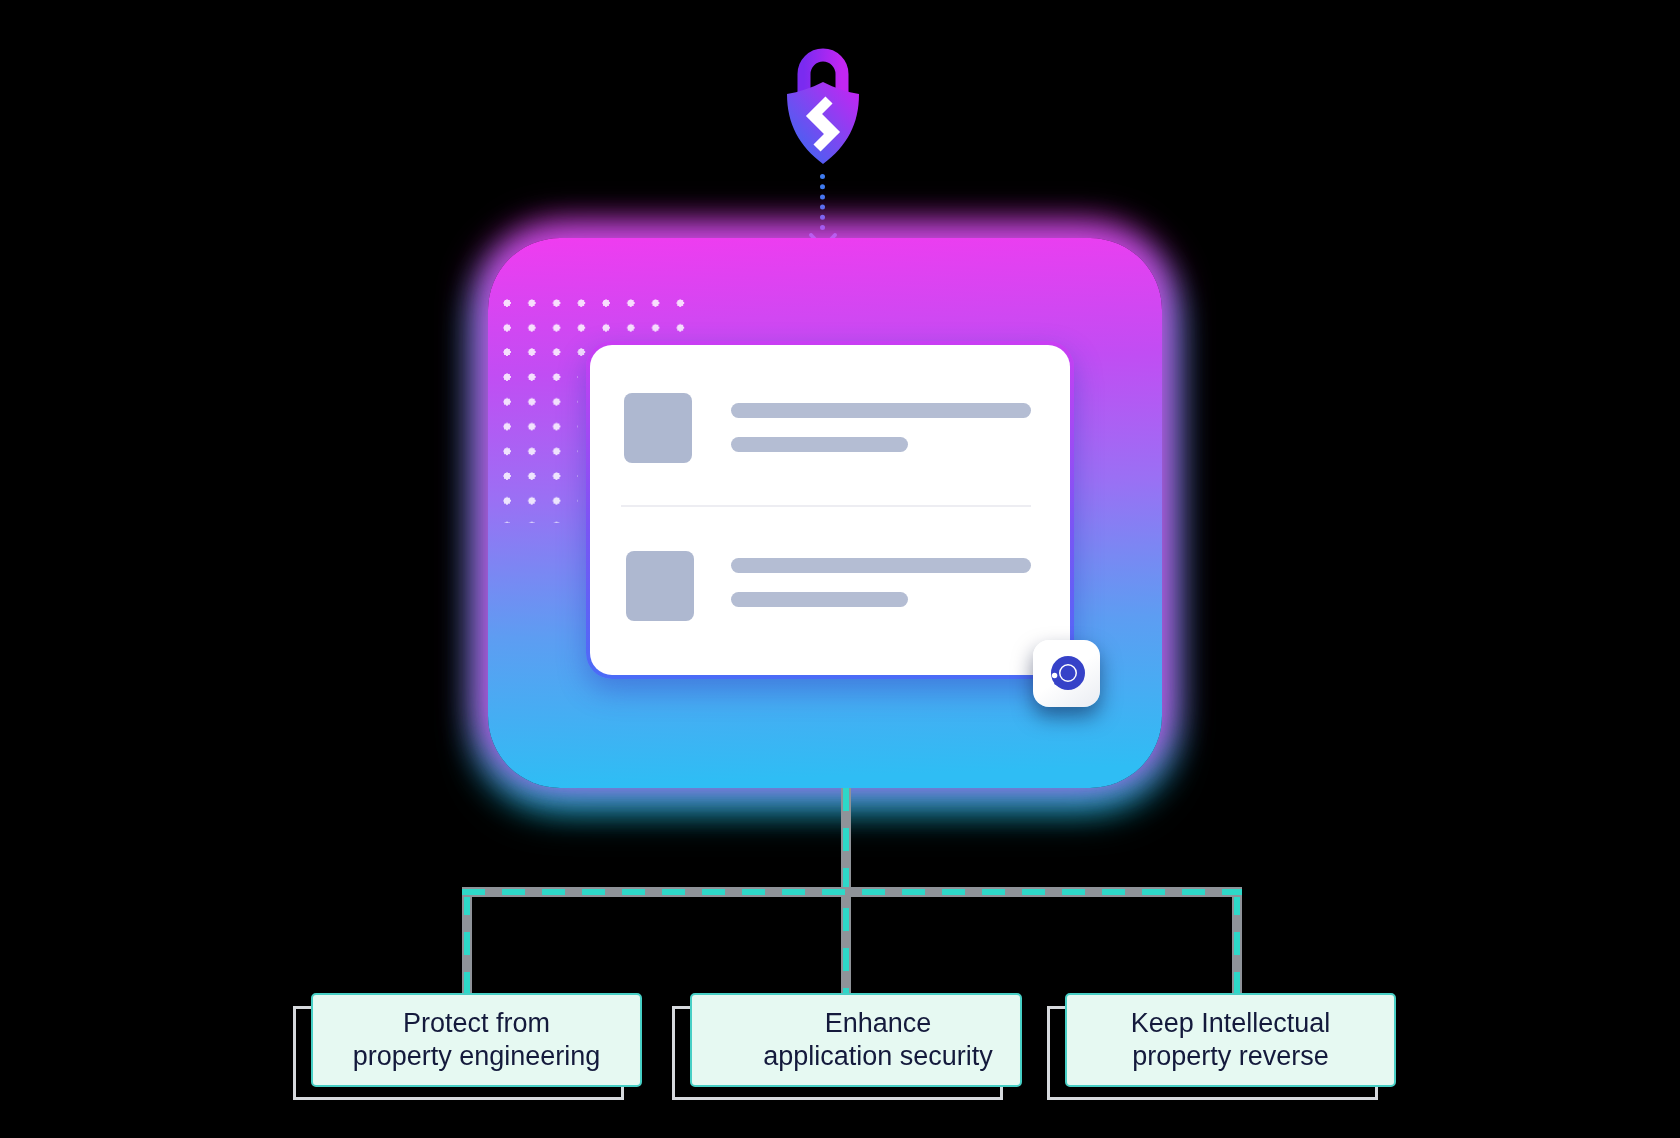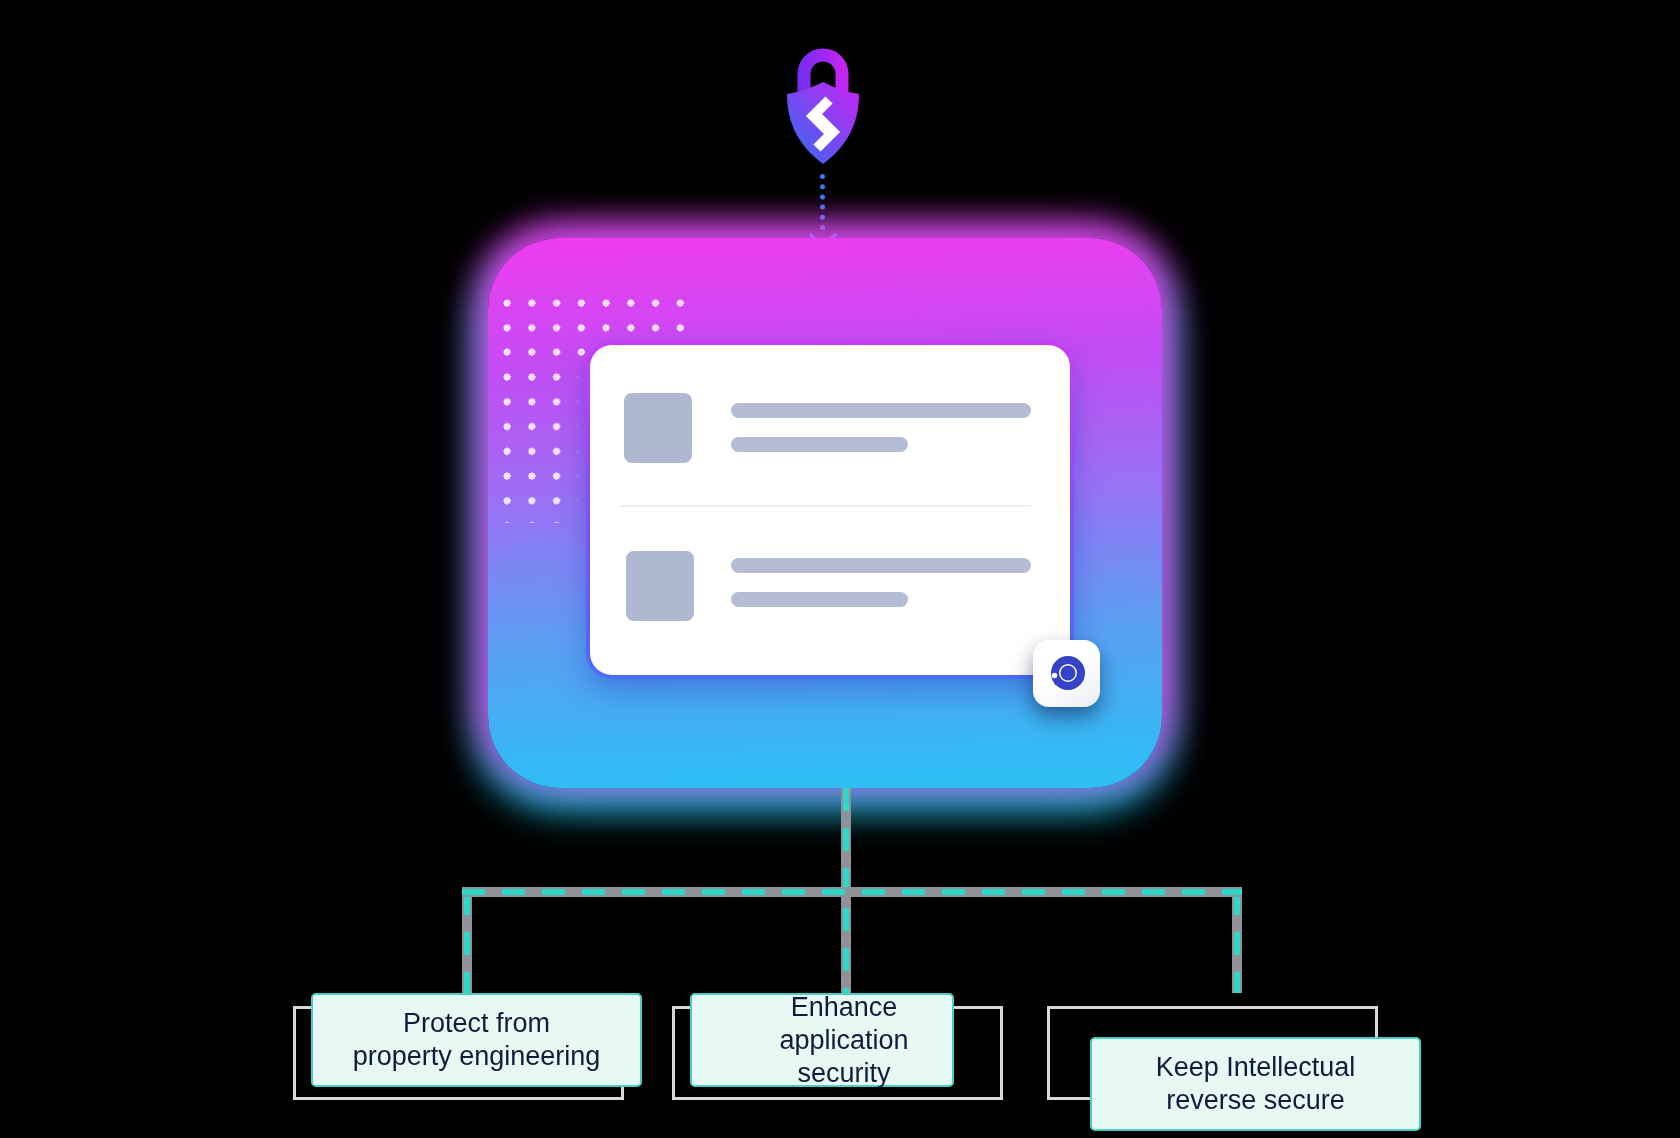--- a/index.html
+++ b/index.html
@@ -72,22 +72,22 @@
   .bb1{left:293px;top:1006px;}
   .bb2{left:672px;top:1006px;}
   .bb3{left:1047px;top:1006px;}
   .benefit{
     position:absolute;width:331px;height:94px;box-sizing:border-box;border-radius:5px;
     background:#e6f9f2;border:2px solid #47cfc5;
     display:flex;flex-direction:column;align-items:center;justify-content:center;
     text-align:center;color:#141a3c;font-size:27px;line-height:33px;font-weight:500;
   }
   .bf1{left:311px;top:993px;}
-  .bf2{left:690px;top:993px;width:264px;padding-left:44px;}
-  .bf3{left:1065px;top:1037px;margin-left:25px;}
+  .bf2{left:690px;top:993px;width:332px;padding-left:44px;}
+  .bf3{left:1065px;top:993px;}
 </style>
 </head>
 <body>
 
 <div class="stage">
 
   <svg class="lock" viewBox="0 0 100 140">
     <defs>
       <linearGradient id="gShield" x1="0" y1="1" x2="1" y2="0">
         <stop offset="0" stop-color="#2e6ef0"></stop>
@@ -149,16 +149,16 @@
   <div class="benefit bf1">
     <span>Protect from</span>
     <span>property engineering</span>
   </div>
   <div class="benefit bf2">
     <span>Enhance</span>
     <span>application security</span>
   </div>
   <div class="benefit bf3">
     <span>Keep Intellectual</span>
-    <span>reverse secure</span>
+    <span>property reverse</span>
   </div>
 
 </div>
 
 </body></html>

